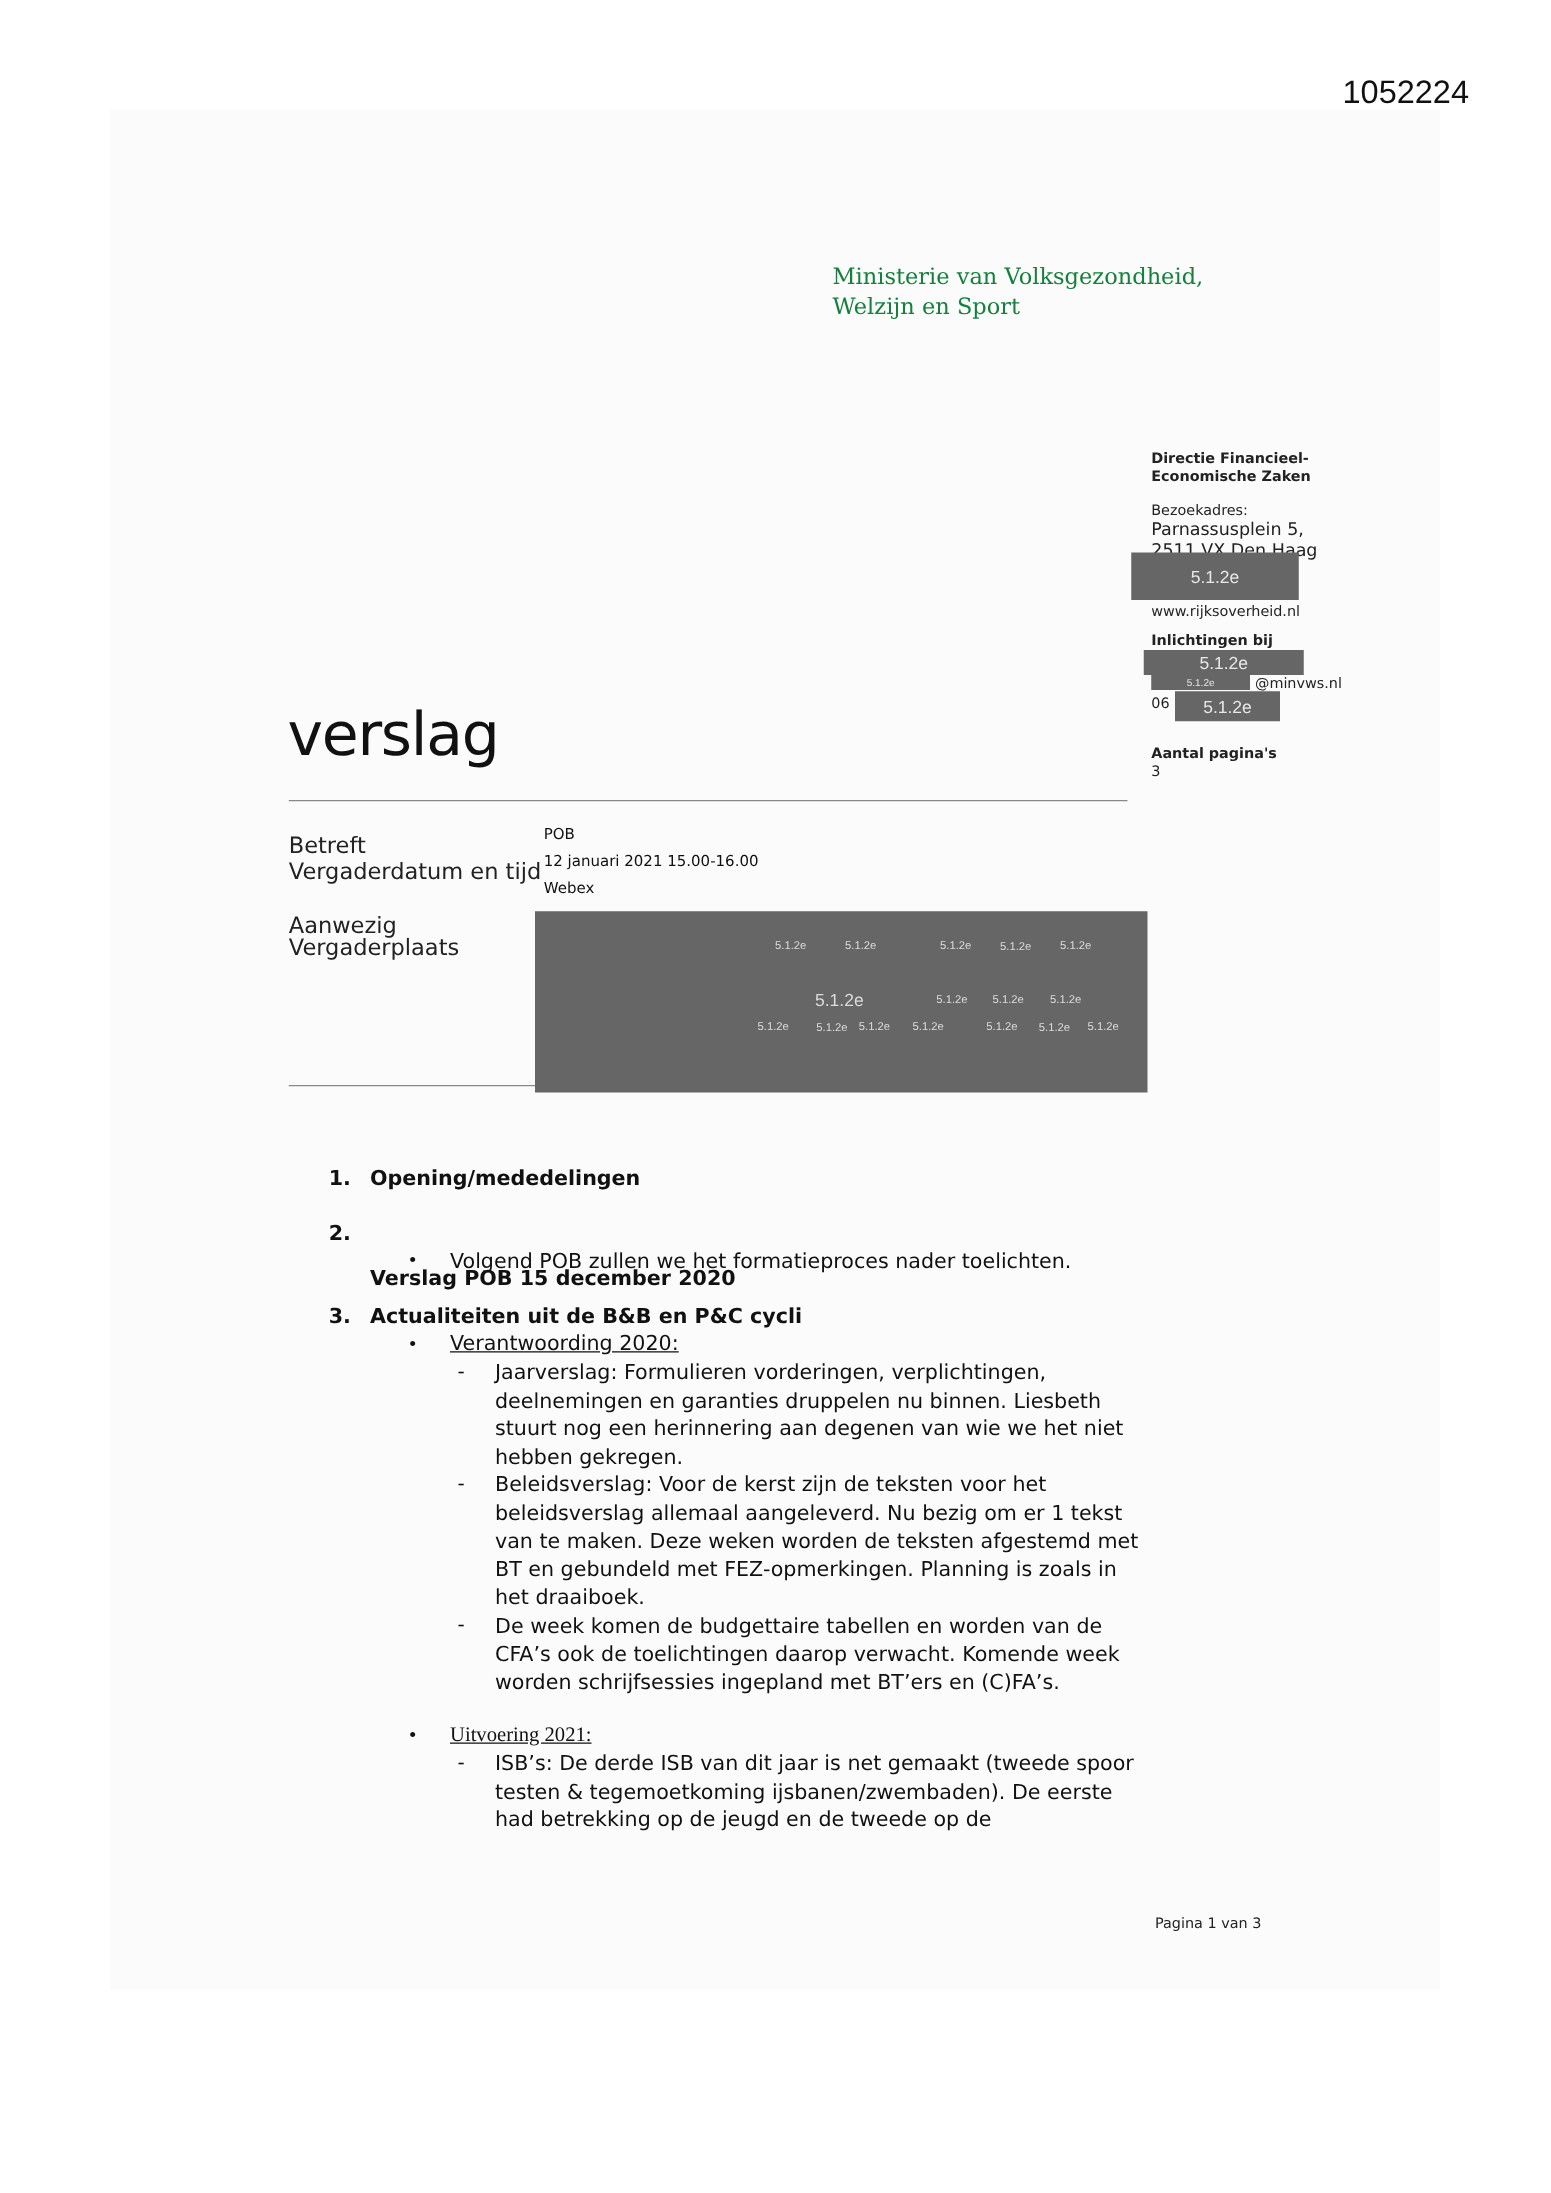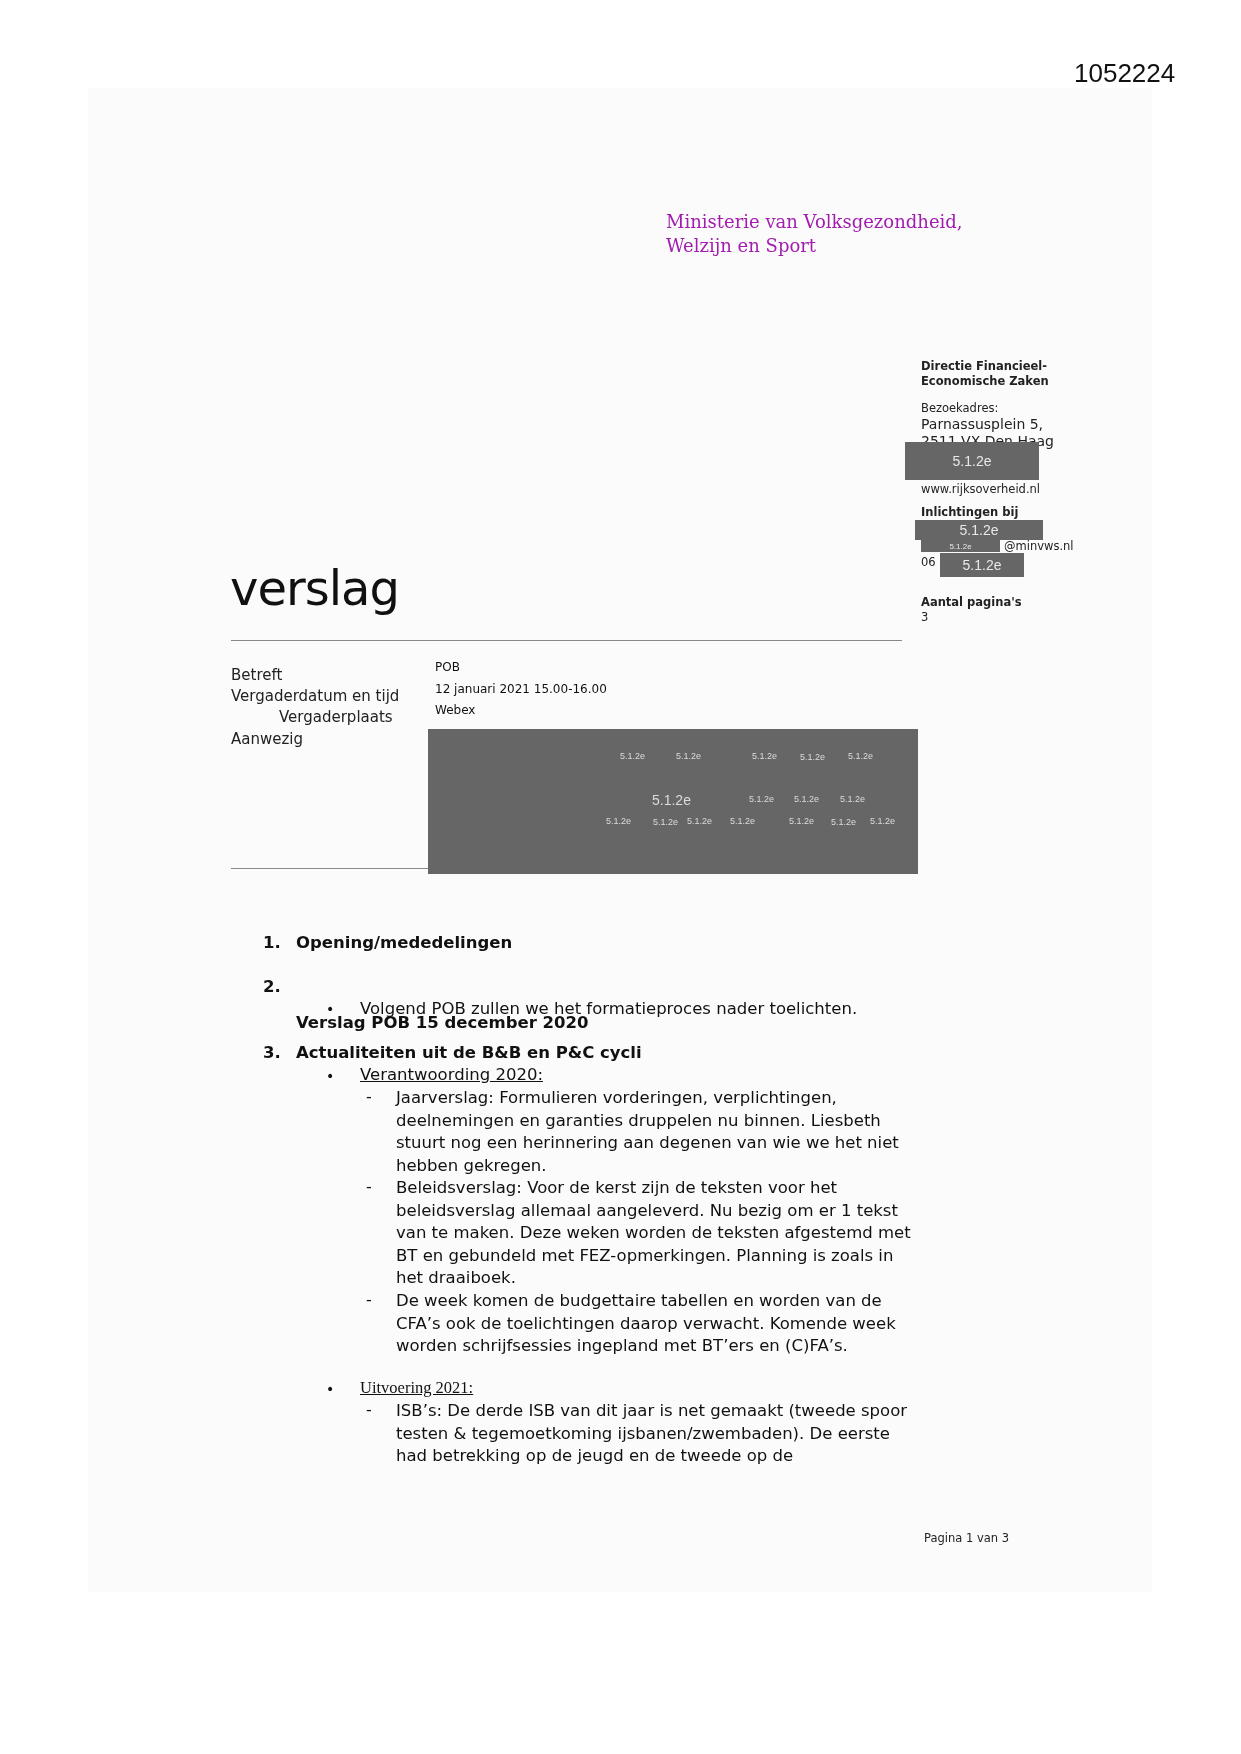--- a/index.html
+++ b/index.html
@@ -11,36 +11,36 @@
   .page {
     position: absolute; left: 88px; top: 88px; width: 1064px; height: 1504px;
     background: #fbfbfb;
   }
   .docnum {
     position: absolute; left: 1074px; top: 58px;
     font-family: "Liberation Sans", sans-serif; font-size: 26px; color: #111;
   }
   .ministry {
     position: absolute; left: 666px; top: 210px;
-    font-family: "DejaVu Serif", serif; font-size: 18px; line-height: 24px; color: #a21caf;
+    font-family: "DejaVu Serif", serif; font-size: 18px; line-height: 24px; color: #15803d;
   }
   .side { position: absolute; left: 921px; font-size: 11.5px; line-height: 15px; color: #222; }
   .side b { font-weight: bold; }
   .side .big { font-size: 14px; line-height: 17px; }
   .redact {
     position: absolute; background: #666666; color: #e8e8e8;
     font-family: "Liberation Sans", sans-serif; display: flex; align-items: center; justify-content: center;
   }
   .redact-label { position: absolute; font-family: "Liberation Sans", sans-serif; color: #dcdcdc; font-size: 9px; white-space: nowrap; }
   .title {
     position: absolute; left: 230px; top: 560px;
     font-family: "DejaVu Sans", sans-serif; font-size: 48px; color: #111; letter-spacing: -1px;
   }
   .hline { position: absolute; height: 1px; background: #888; }
-  .meta-label { position: absolute; left: 231px; font-size: 15px; color: #222; }
+  .meta-label { position: absolute; left: 231px; font-size: 18px; color: #222; }
   .meta-value { position: absolute; left: 435px; font-size: 12px; color: #111; }
   .agenda-num { position: absolute; left: 263px; font-weight: bold; font-size: 16.5px; }
   .agenda-title { position: absolute; left: 296px; font-weight: bold; font-size: 16.5px; }
   .bullet { position: absolute; font-size: 14px; }
   .dash { position: absolute; left: 366px; font-size: 16px; }
   .para { position: absolute; left: 396px; width: 520px; font-size: 16.5px; line-height: 22.6px; }
   .sub-head { position: absolute; left: 360px; font-size: 16.5px; text-decoration: underline; }
   .footer { position: absolute; left: 924px; top: 1531px; font-size: 11.5px; color: #222; }
 </style>
 </head>
@@ -77,21 +77,21 @@
   <div>3</div>
 </div>
 
 <div class="title">verslag</div>
 <div class="hline" style="left:231px; top:640px; width:671px;"></div>
 
 <div class="meta-label" style="top:666px;">Betreft</div>
 <div class="meta-value" style="top:660px;">POB</div>
 <div class="meta-label" style="top:687px;">Vergaderdatum en tijd</div>
 <div class="meta-value" style="top:682px;">12 januari 2021 15.00-16.00</div>
-<div class="meta-label" style="top:708px;margin-left:48px;">Vergaderplaats</div>
+<div class="meta-label" style="top:748px;">Vergaderplaats</div>
 <div class="meta-value" style="top:703px;">Webex</div>
 <div class="meta-label" style="top:730px;">Aanwezig</div>
 
 <div class="hline" style="left:231px; top:868px; width:200px;"></div>
 
 <div class="redact" style="left:428px; top:729px; width:490px; height:145px;"></div>
 <div class="redact-label" style="left:620px; top:751px;">5.1.2e</div>
 <div class="redact-label" style="left:676px; top:751px;">5.1.2e</div>
 <div class="redact-label" style="left:752px; top:751px;">5.1.2e</div>
 <div class="redact-label" style="left:800px; top:752px;">5.1.2e</div>

